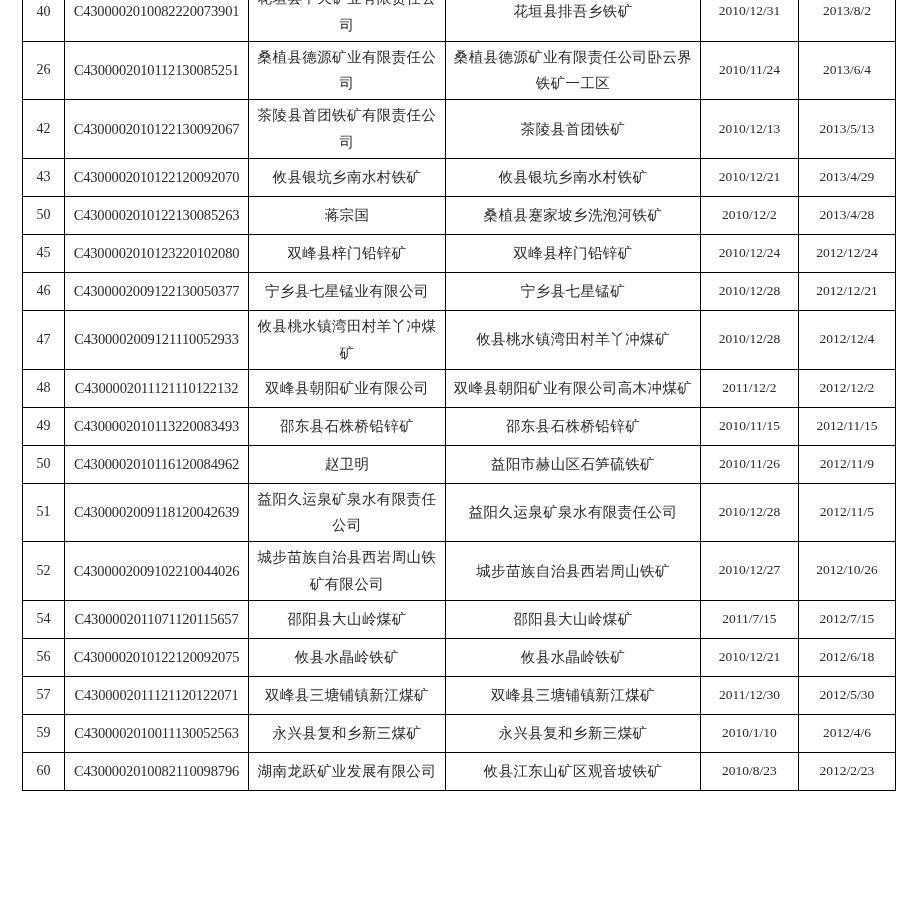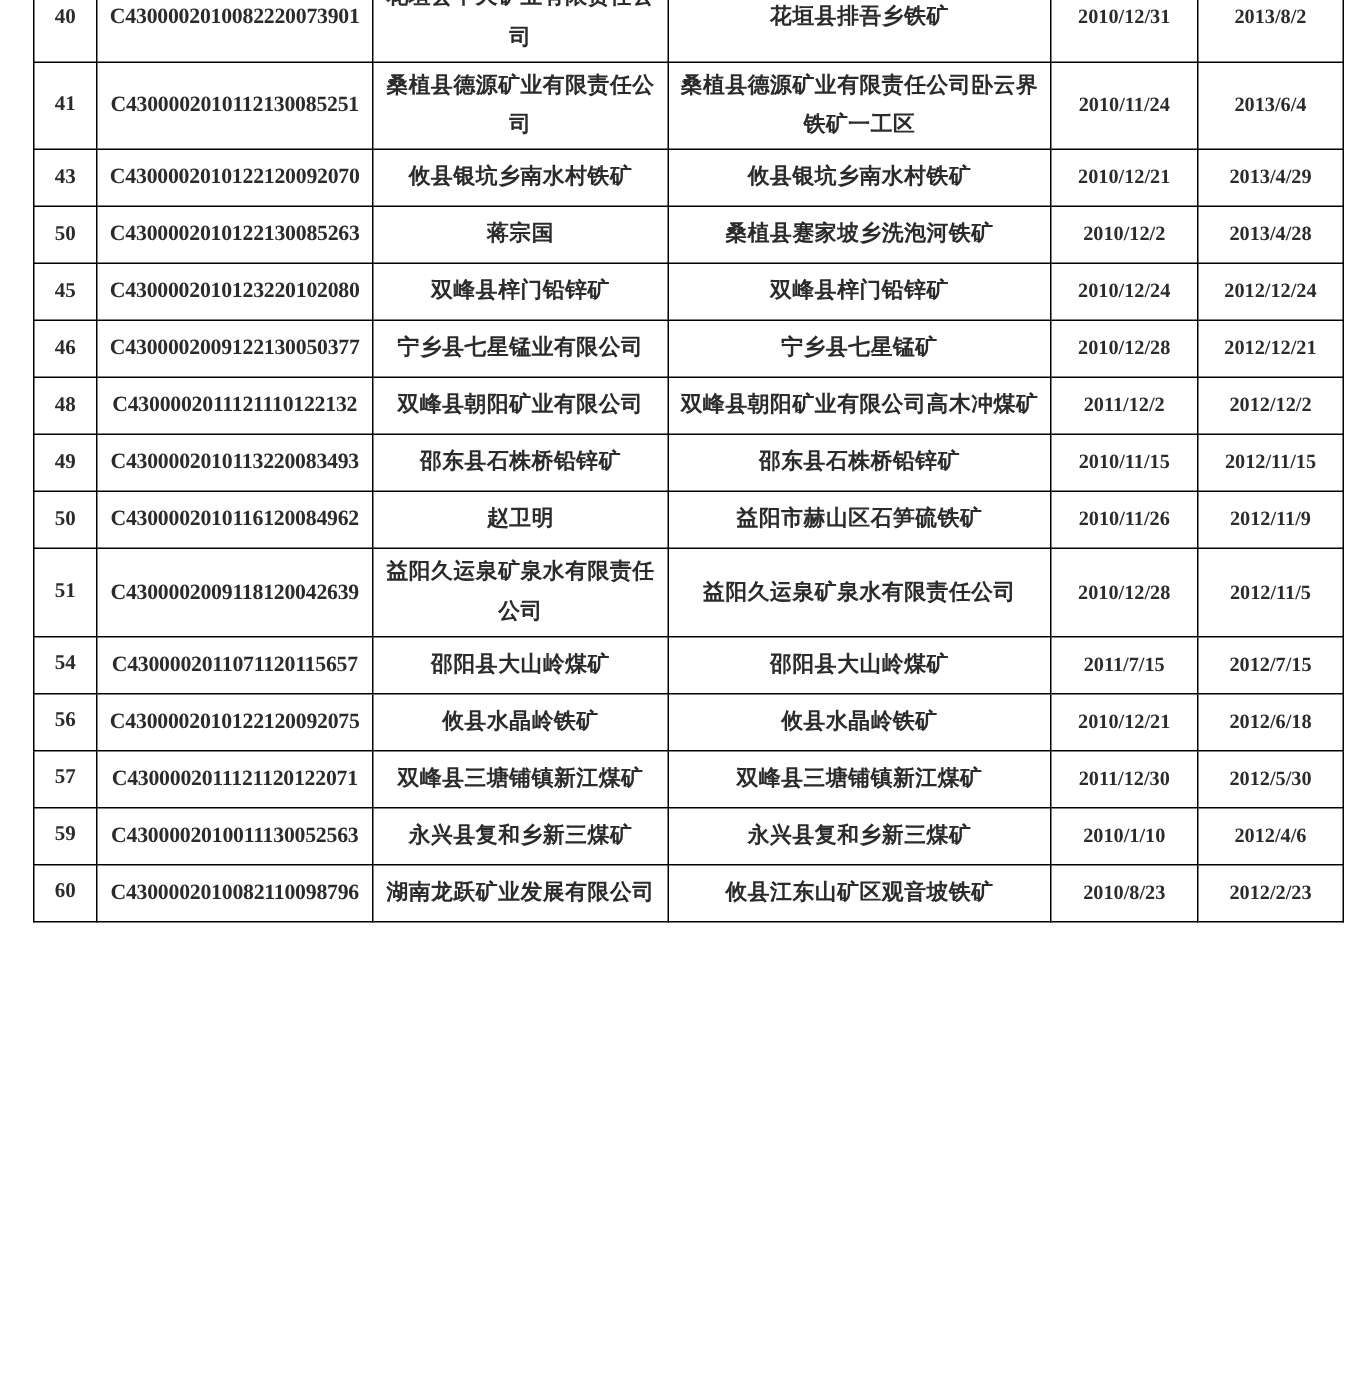--- a/index.html
+++ b/index.html
@@ -13,21 +13,20 @@
     overflow: hidden;
     font-family: "Liberation Serif", "DejaVu Serif", serif;
     color: #2b2b2b;
   }
   #page {
     position: relative;
     width: 907px;
     height: 916px;
     background: #ffffff;
     overflow: hidden;
-    font-weight: bold;
   }
   table.mining-table {
     position: absolute;
     left: 22px;
     top: -18px;
     width: 873px;
     border-collapse: collapse;
     table-layout: fixed;
   }
   table.mining-table td {
@@ -83,26 +82,34 @@
     <tbody id="table-body">
         <tr class="row-tall">
           <td class="cell-index">40</td>
           <td class="cell-license">C4300002010082220073901</td>
           <td class="cell-company">花垣县中天矿业有限责任公司</td>
           <td class="cell-mine">花垣县排吾乡铁矿</td>
           <td class="cell-date">2010/12/31</td>
           <td class="cell-date">2013/8/2</td>
         </tr>
         <tr class="row-tall">
-          <td class="cell-index">41</td>
+          <td class="cell-index">26</td>
           <td class="cell-license">C4300002010112130085251</td>
           <td class="cell-company">桑植县德源矿业有限责任公司</td>
           <td class="cell-mine">桑植县德源矿业有限责任公司卧云界铁矿一工区</td>
           <td class="cell-date">2010/11/24</td>
           <td class="cell-date">2013/6/4</td>
+        </tr>
+        <tr class="row-tall">
+          <td class="cell-index">42</td>
+          <td class="cell-license">C4300002010122130092067</td>
+          <td class="cell-company">茶陵县首团铁矿有限责任公司</td>
+          <td class="cell-mine">茶陵县首团铁矿</td>
+          <td class="cell-date">2010/12/13</td>
+          <td class="cell-date">2013/5/13</td>
         </tr>
         <tr class="row-short">
           <td class="cell-index">43</td>
           <td class="cell-license">C4300002010122120092070</td>
           <td class="cell-company">攸县银坑乡南水村铁矿</td>
           <td class="cell-mine">攸县银坑乡南水村铁矿</td>
           <td class="cell-date">2010/12/21</td>
           <td class="cell-date">2013/4/29</td>
         </tr>
         <tr class="row-short">
@@ -122,20 +129,28 @@
           <td class="cell-date">2012/12/24</td>
         </tr>
         <tr class="row-short">
           <td class="cell-index">46</td>
           <td class="cell-license">C4300002009122130050377</td>
           <td class="cell-company">宁乡县七星锰业有限公司</td>
           <td class="cell-mine">宁乡县七星锰矿</td>
           <td class="cell-date">2010/12/28</td>
           <td class="cell-date">2012/12/21</td>
         </tr>
+        <tr class="row-tall">
+          <td class="cell-index">47</td>
+          <td class="cell-license">C4300002009121110052933</td>
+          <td class="cell-company">攸县桃水镇湾田村羊丫冲煤矿</td>
+          <td class="cell-mine">攸县桃水镇湾田村羊丫冲煤矿</td>
+          <td class="cell-date">2010/12/28</td>
+          <td class="cell-date">2012/12/4</td>
+        </tr>
         <tr class="row-short">
           <td class="cell-index">48</td>
           <td class="cell-license">C4300002011121110122132</td>
           <td class="cell-company">双峰县朝阳矿业有限公司</td>
           <td class="cell-mine">双峰县朝阳矿业有限公司高木冲煤矿</td>
           <td class="cell-date">2011/12/2</td>
           <td class="cell-date">2012/12/2</td>
         </tr>
         <tr class="row-short">
           <td class="cell-index">49</td>
@@ -154,20 +169,28 @@
           <td class="cell-date">2012/11/9</td>
         </tr>
         <tr class="row-tall">
           <td class="cell-index">51</td>
           <td class="cell-license">C4300002009118120042639</td>
           <td class="cell-company">益阳久运泉矿泉水有限责任公司</td>
           <td class="cell-mine">益阳久运泉矿泉水有限责任公司</td>
           <td class="cell-date">2010/12/28</td>
           <td class="cell-date">2012/11/5</td>
         </tr>
+        <tr class="row-tall">
+          <td class="cell-index">52</td>
+          <td class="cell-license">C4300002009102210044026</td>
+          <td class="cell-company">城步苗族自治县西岩周山铁矿有限公司</td>
+          <td class="cell-mine">城步苗族自治县西岩周山铁矿</td>
+          <td class="cell-date">2010/12/27</td>
+          <td class="cell-date">2012/10/26</td>
+        </tr>
         <tr class="row-short">
           <td class="cell-index">54</td>
           <td class="cell-license">C4300002011071120115657</td>
           <td class="cell-company">邵阳县大山岭煤矿</td>
           <td class="cell-mine">邵阳县大山岭煤矿</td>
           <td class="cell-date">2011/7/15</td>
           <td class="cell-date">2012/7/15</td>
         </tr>
         <tr class="row-short">
           <td class="cell-index">56</td>

